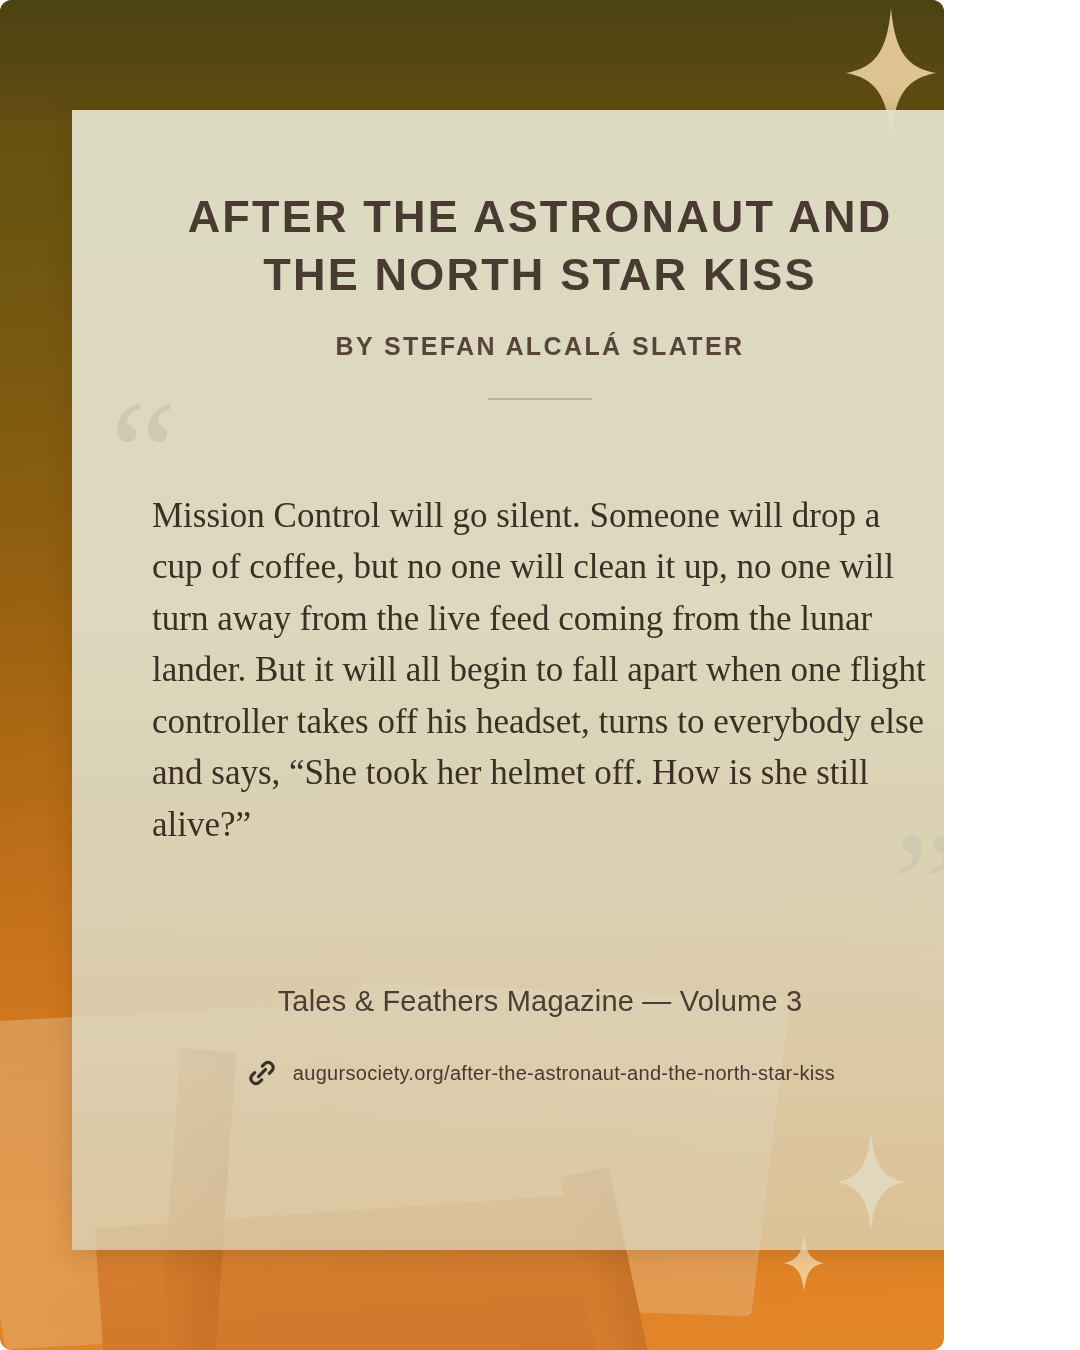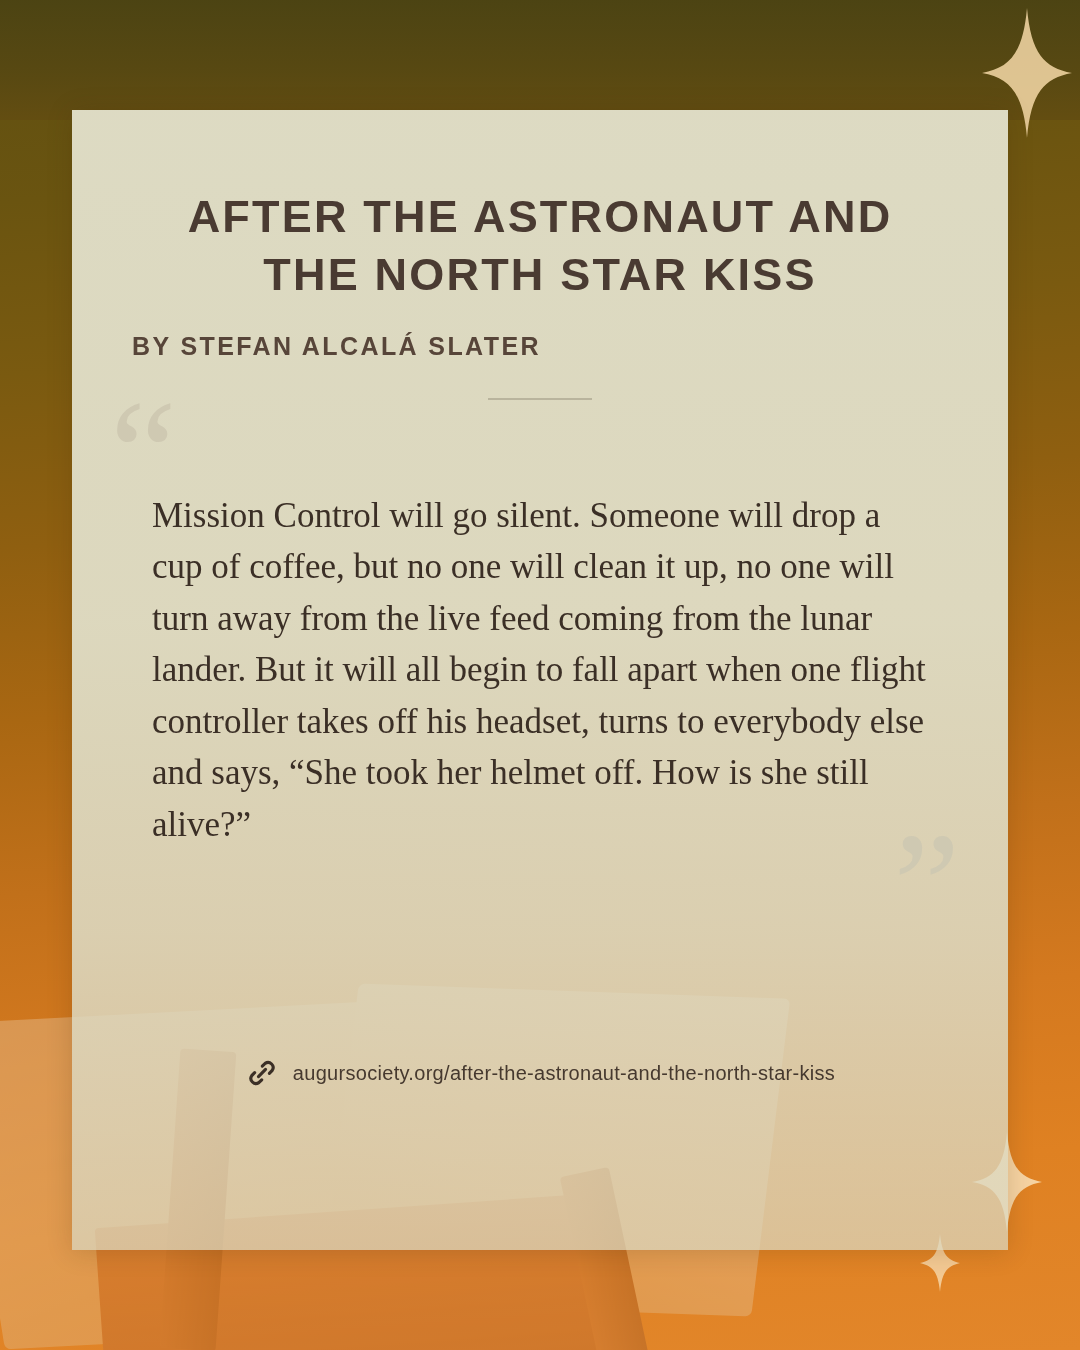--- a/index.html
+++ b/index.html
@@ -8,33 +8,34 @@
   }
   body {
     width: 1080px;
     height: 1350px;
     font-family: "Liberation Sans", sans-serif;
     overflow: hidden;
   }
 
   .poster {
     position: relative;
-    width: 1080px;
+    width: 944px;
     height: 1350px;
     background: linear-gradient(175deg,
         #5e4f12 0%,
         #6a5410 14%,
         #7a5a10 26%,
         #8f5f10 38%,
         #a96712 50%,
         #c1701a 62%,
         #d4791f 74%,
         #df8122 86%,
         #e2862a 100%);
     overflow: hidden;
+    border-radius: 12px;
   }
 
   
   .top-band {
     position: absolute;
     left: 0; top: 0;
     width: 100%;
     height: 120px;
     background: linear-gradient(180deg, #4b4313 0%, #574812 60%, #634d11 100%);
     opacity: 0.95;
@@ -136,21 +137,21 @@
     color: #4a3b32;
     text-transform: uppercase;
     font-family: "Liberation Sans", sans-serif;
   }
 
   .byline {
     position: absolute;
     left: 60px;
     right: 60px;
     top: 222px;
-    text-align: left;
+    text-align: center;
     font-size: 25px;
     letter-spacing: 2.4px;
     font-weight: 600;
     color: #574539;
     text-transform: uppercase;
   }
 
   .divider {
     position: absolute;
     left: 50%;
@@ -262,20 +263,21 @@
       <div class="byline">BY STEFAN ALCALÁ SLATER</div>
 
       <div class="divider"></div>
 
       <div class="quote-open">“</div>
 
       <div class="quote-text">Mission Control will go silent. Someone will drop a cup of coffee, but no one will clean it up, no one will turn away from the live feed coming from the lunar lander. But it will all begin to fall apart when one flight controller takes off his headset, turns to everybody else and says, “She took her helmet off. How is she still alive?”</div>
 
       <div class="quote-close">”</div>
 
+      <div class="magazine">Tales &amp; Feathers Magazine — Volume 3</div>
 
       <div class="link-row">
         <span class="link-icon-wrap">
           <svg class="link-icon" viewBox="0 0 24 24" fill="none" stroke="currentColor" stroke-width="2.2" stroke-linecap="round">
             <path d="M9.5 14.5 L14.5 9.5"></path>
             <path d="M12.2 7.2 L14.2 5.2 a3.6 3.6 0 0 1 5 5 l-2 2"></path>
             <path d="M11.8 16.8 L9.8 18.8 a3.6 3.6 0 0 1 -5 -5 l2 -2"></path>
           </svg>
         </span>
         <span class="link-text">augursociety.org/after-the-astronaut-and-the-north-star-kiss</span>

